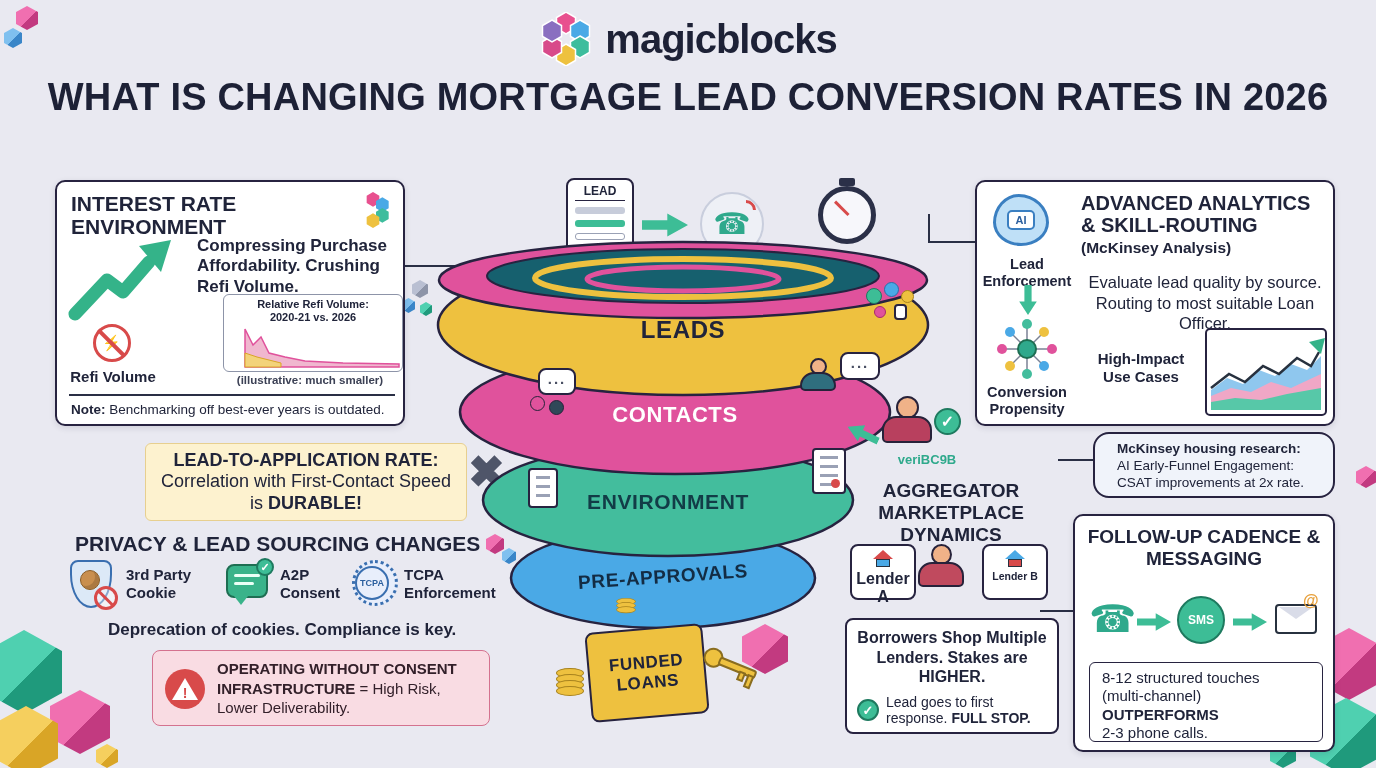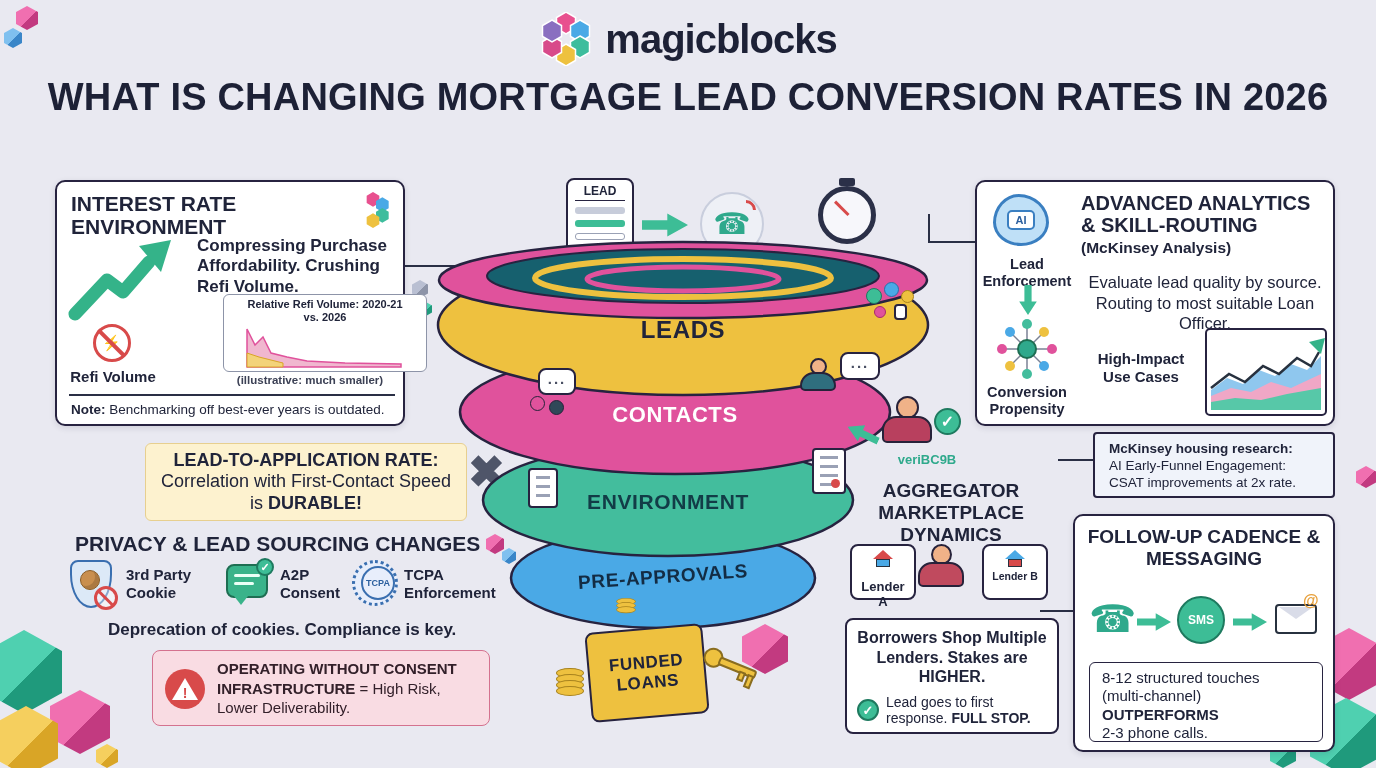--- a/index.html
+++ b/index.html
@@ -41,21 +41,21 @@
   .coin{width:28px;height:10px;border-radius:50%;background:#eec13f;border:1.5px solid #a8831e;margin-top:-4px}
   .check{position:absolute;border-radius:50%;background:#3dbd96;border:2px solid #1e7a5f;color:#fff;font-weight:800;display:flex;align-items:center;justify-content:center}
   
   .shield{position:absolute;width:42px;height:48px;background:#dce9f7;border:2.5px solid #3a6fb0;border-radius:8px 8px 50% 50%/8px 8px 70% 70%}
   .cookie{position:absolute;left:8px;top:8px;width:20px;height:20px;border-radius:50%;background:#c98f4e;border:1.5px solid #8a5d26;box-shadow:inset -4px -3px 0 rgba(0,0,0,.15)}
   .nosign-sm{position:absolute;right:-8px;bottom:-4px;width:24px;height:24px;border:3px solid #d84a4a;border-radius:50%;background:rgba(255,255,255,.4)}
   .nosign-sm:after{content:"";position:absolute;left:-2px;top:8px;width:22px;height:3px;background:#d84a4a;transform:rotate(45deg)}
   .chatic{position:absolute;width:42px;height:34px;background:#39b38a;border:2px solid #1e6e52;border-radius:8px}
   .chatic:before{content:"";position:absolute;left:6px;bottom:-9px;border-left:7px solid transparent;border-right:7px solid transparent;border-top:9px solid #39b38a}
   .chatic .ln{position:absolute;left:6px;height:3px;background:#eafff6;border-radius:2px}
-  .badge-tcpa{position:absolute;width:46px;height:46px;border-radius:50%;border:3px dotted #3a6fb0;background:#e8eefb;display:flex;align-items:center;justify-content:flex-end}
+  .badge-tcpa{position:absolute;width:46px;height:46px;border-radius:50%;border:3px dotted #3a6fb0;background:#e8eefb;display:flex;align-items:center;justify-content:flex-start}
   .badge-tcpa .inner{width:34px;height:34px;border-radius:50%;border:2px solid #3a6fb0;display:flex;align-items:center;justify-content:center;font-size:9px;font-weight:800;color:#2b5f9e}
   .warn-circle{position:absolute;width:40px;height:40px;border-radius:50%;background:#d84a4a;display:flex;align-items:center;justify-content:center}
   .warn-tri{width:26px;height:22px;background:#fff;clip-path:polygon(50% 0,100% 100%,0 100%);display:flex;align-items:flex-end;justify-content:center;font-size:14px;font-weight:800;color:#d84a4a;line-height:1}
   .no-sign{position:absolute;width:38px;height:38px;border:3.5px solid #d84a4a;border-radius:50%;background:#fff;display:flex;align-items:center;justify-content:center}
   .no-sign:after{content:"";position:absolute;left:-3px;top:14px;width:37px;height:3.5px;background:#d84a4a;transform:rotate(45deg)}
   .bolt{font-size:15px;color:#e8a13c;font-weight:800}
   
   .brainic{position:absolute;width:56px;height:52px;border-radius:46% 54% 50% 50%/55% 55% 45% 45%;background:#bfe0f7;border:3px solid #3a7fc1;display:flex;align-items:center;justify-content:center}
   .ai-badge{width:28px;height:20px;background:#fff;border:2px solid #3a7fc1;border-radius:5px;font-size:11px;font-weight:800;color:#2b5f9e;display:flex;align-items:center;justify-content:center}
   .sms-circle{position:absolute;width:48px;height:48px;border-radius:50%;background:#3dbd96;border:2px solid #1e7a5f;color:#fff;font-weight:800;font-size:12px;display:flex;align-items:center;justify-content:center}
@@ -121,21 +121,21 @@
       <polygon points="27,0 36.5,5.5 36.5,16.5 27,22 17.5,16.5 17.5,5.5" fill="#e8508f"></polygon>
       <polygon points="41,8 50.5,13.5 50.5,24.5 41,30 31.5,24.5 31.5,13.5" fill="#4aa9e6"></polygon>
       <polygon points="41,24 50.5,29.5 50.5,40.5 41,46 31.5,40.5 31.5,29.5" fill="#3dbd9d"></polygon>
       <polygon points="27,32 36.5,37.5 36.5,48.5 27,54 17.5,48.5 17.5,37.5" fill="#eec13f"></polygon>
     </svg>
     <svg class="abs" style="left:8px;top:56px" width="112" height="84" viewBox="0 0 112 84">
       <path d="M10 76 L42 42 L58 54 L84 24" stroke="#34b389" stroke-width="13" fill="none" stroke-linejoin="round" stroke-linecap="round"></path>
       <polygon points="74,8 106,2 96,34" fill="#34b389"></polygon>
     </svg>
     <div class="abs" style="left:140px;top:54px;width:200px;font-size:17px;font-weight:600;line-height:1.2">Compressing Purchase Affordability. Crushing Refi Volume.</div>
-    <div class="abs" style="left:166px;top:112px;width:204px;height:78px;background:#fff;border:1.5px solid #8d94a8;border-radius:6px;padding:3px 19px">
+    <div class="abs" style="left:166px;top:112px;width:180px;height:78px;background:#fff;border:1.5px solid #8d94a8;border-radius:6px;padding:3px 19px">
       <div style="font-size:11px;font-weight:700;text-align:center;line-height:1.15">Relative Refi Volume: 2020-21 vs. 2026</div>
       <svg width="160" height="44" viewBox="0 0 160 44" style="display:block;margin:2px auto 0">
         <path d="M2 4 L10 20 L18 12 L26 28 L42 32 L62 36 L100 38 L156 39 L156 42 L2 42 Z" fill="#f0b7cf" stroke="#e0529c" stroke-width="1.5"></path>
         <path d="M2 28 L14 32 L26 35 L38 38 L38 42 L2 42 Z" fill="#f3d37a" stroke="#d9a526" stroke-width="1"></path>
       </svg>
     </div>
     <div class="abs" style="left:166px;top:192px;width:174px;font-size:11.5px;font-weight:600;text-align:center;color:#3c4155">(illustrative: much smaller)</div>
     <div class="no-sign" style="left:36px;top:142px">
         <span class="bolt">⚡</span>
       </div>
@@ -323,33 +323,33 @@
     <svg class="abs" style="left:228px;top:146px" width="122" height="88" viewBox="0 0 122 88">
       <rect x="1" y="1" width="120" height="86" fill="#fff" stroke="#272340" stroke-width="2" rx="4"></rect>
       <path d="M6 62 L22 50 L38 56 L54 42 L70 48 L86 36 L102 42 L116 28 L116 82 L6 82 Z" fill="#8fc7ee"></path>
       <path d="M6 68 L26 60 L46 64 L66 54 L86 60 L116 46 L116 82 L6 82 Z" fill="#f0a7c6"></path>
       <path d="M6 74 L30 70 L56 72 L82 66 L116 60 L116 82 L6 82 Z" fill="#57c8a8"></path>
       <path d="M6 60 L24 46 L40 54 L58 38 L74 46 L92 30 L106 38 L114 24" stroke="#27313f" stroke-width="2.5" fill="none"></path>
       <polygon points="104,14 120,10 116,26" fill="#34b389"></polygon>
     </svg>
   </section>
 
-  <div class="abs" style="left:1093px;top:432px;width:242px;height:66px;background:#f0f3fa;border:2px solid #272340;border-radius:4px;padding:7px 14px;font-size:13.5px;line-height:1.25">
+  <div class="abs" style="left:1093px;top:432px;width:242px;height:66px;background:#f0f3fa;border:2px solid #272340;border-radius:16px;padding:7px 22px;font-size:13.5px;line-height:1.25">
     <strong style="display:block">McKinsey housing research:</strong>
     <span>AI Early-Funnel Engagement: CSAT improvements at 2x rate.</span>
   </div>
 
   <div class="abs" style="left:845px;top:480px;width:212px;font-size:19px;font-weight:800;text-align:center;line-height:1.15">AGGREGATOR MARKETPLACE DYNAMICS</div>
 
   <div class="abs" style="left:850px;top:544px;width:66px;height:56px;background:#fff;border:2px solid #272340;border-radius:8px;padding:4px;text-align:center">
     <div class="house">
         <div class="roof"></div>
         <div class="base" style="background:#4aa9e6"></div>
       </div>
-    <div style="font-size:13px;font-weight:700;margin-top:12px">Lender A</div>
+    <div style="font-size:16px;font-weight:700;margin-top:3px">Lender A</div>
   </div>
   <div class="avatar" style="left:918px;top:544px">
     <span class="head" style="width:21px;height:21px"></span>
     <span class="torso" style="width:46px;height:25px;background:#c04a5e"></span>
   </div>
   <div class="abs" style="left:982px;top:544px;width:66px;height:56px;background:#fff;border:2px solid #272340;border-radius:8px;padding:4px;text-align:center">
     <div class="house">
         <div class="roof" style="border-bottom-color:#4aa9e6"></div>
         <div class="base" style="background:#d84a4a"></div>
       </div>

